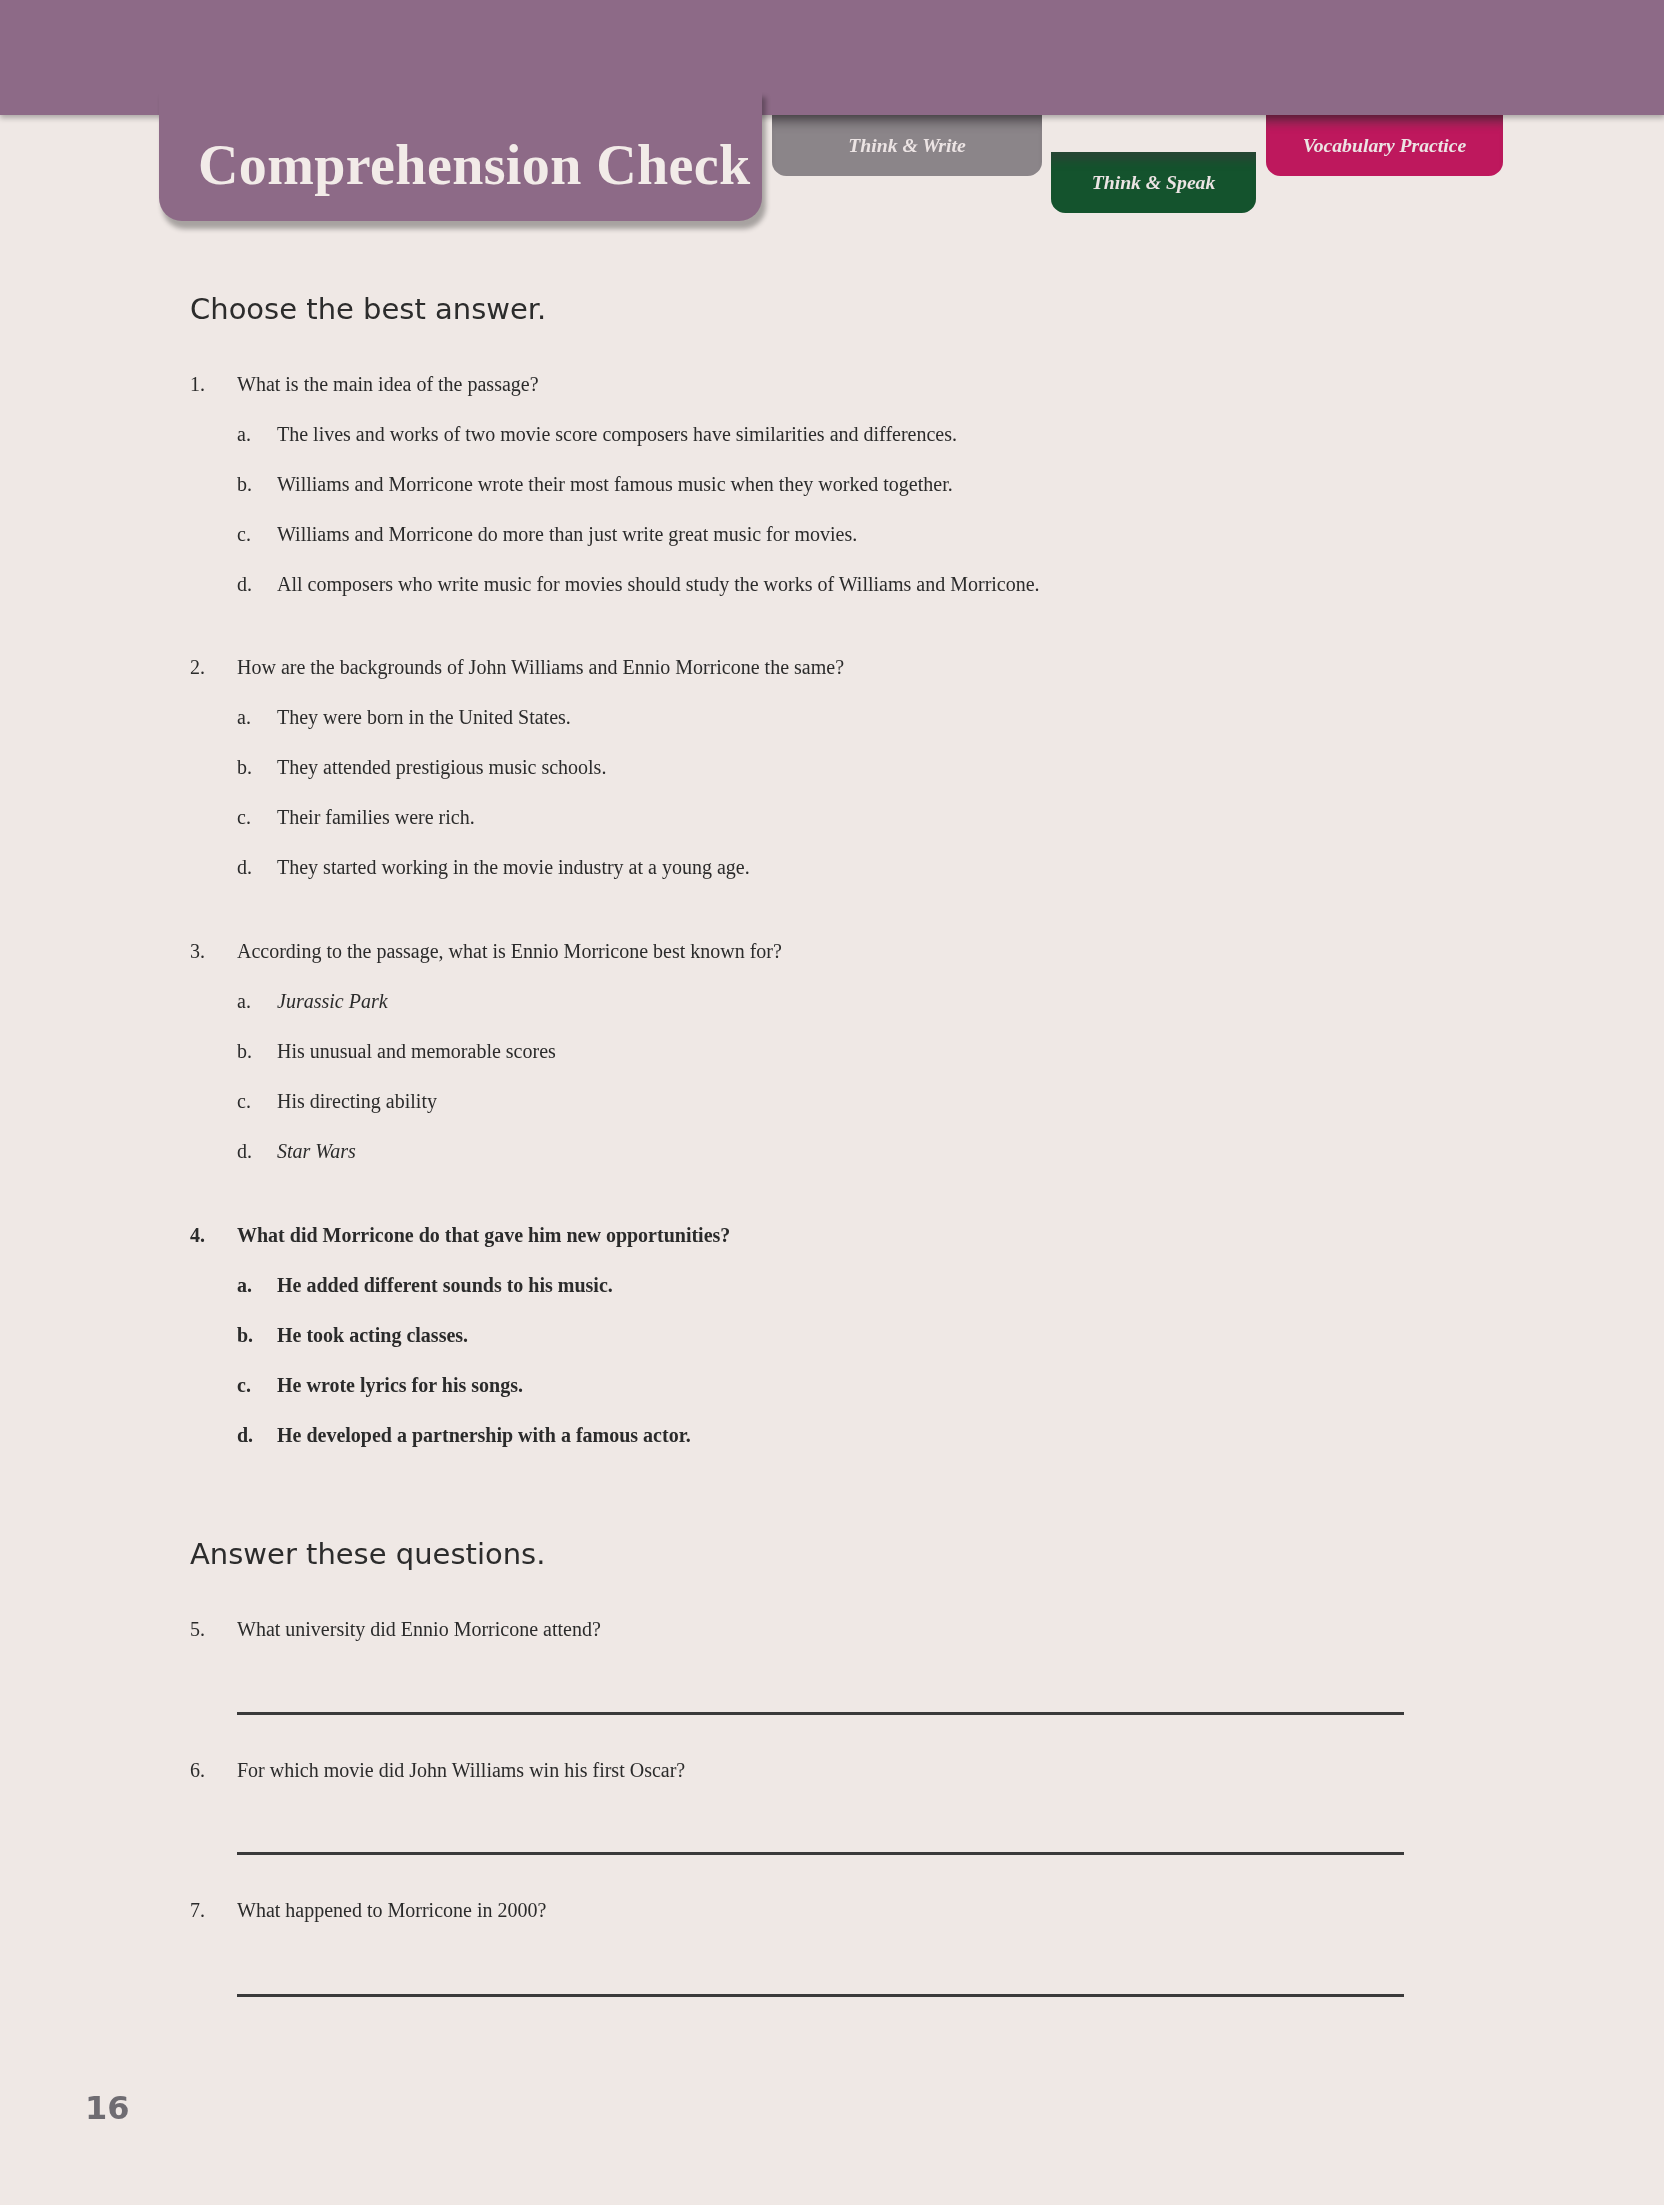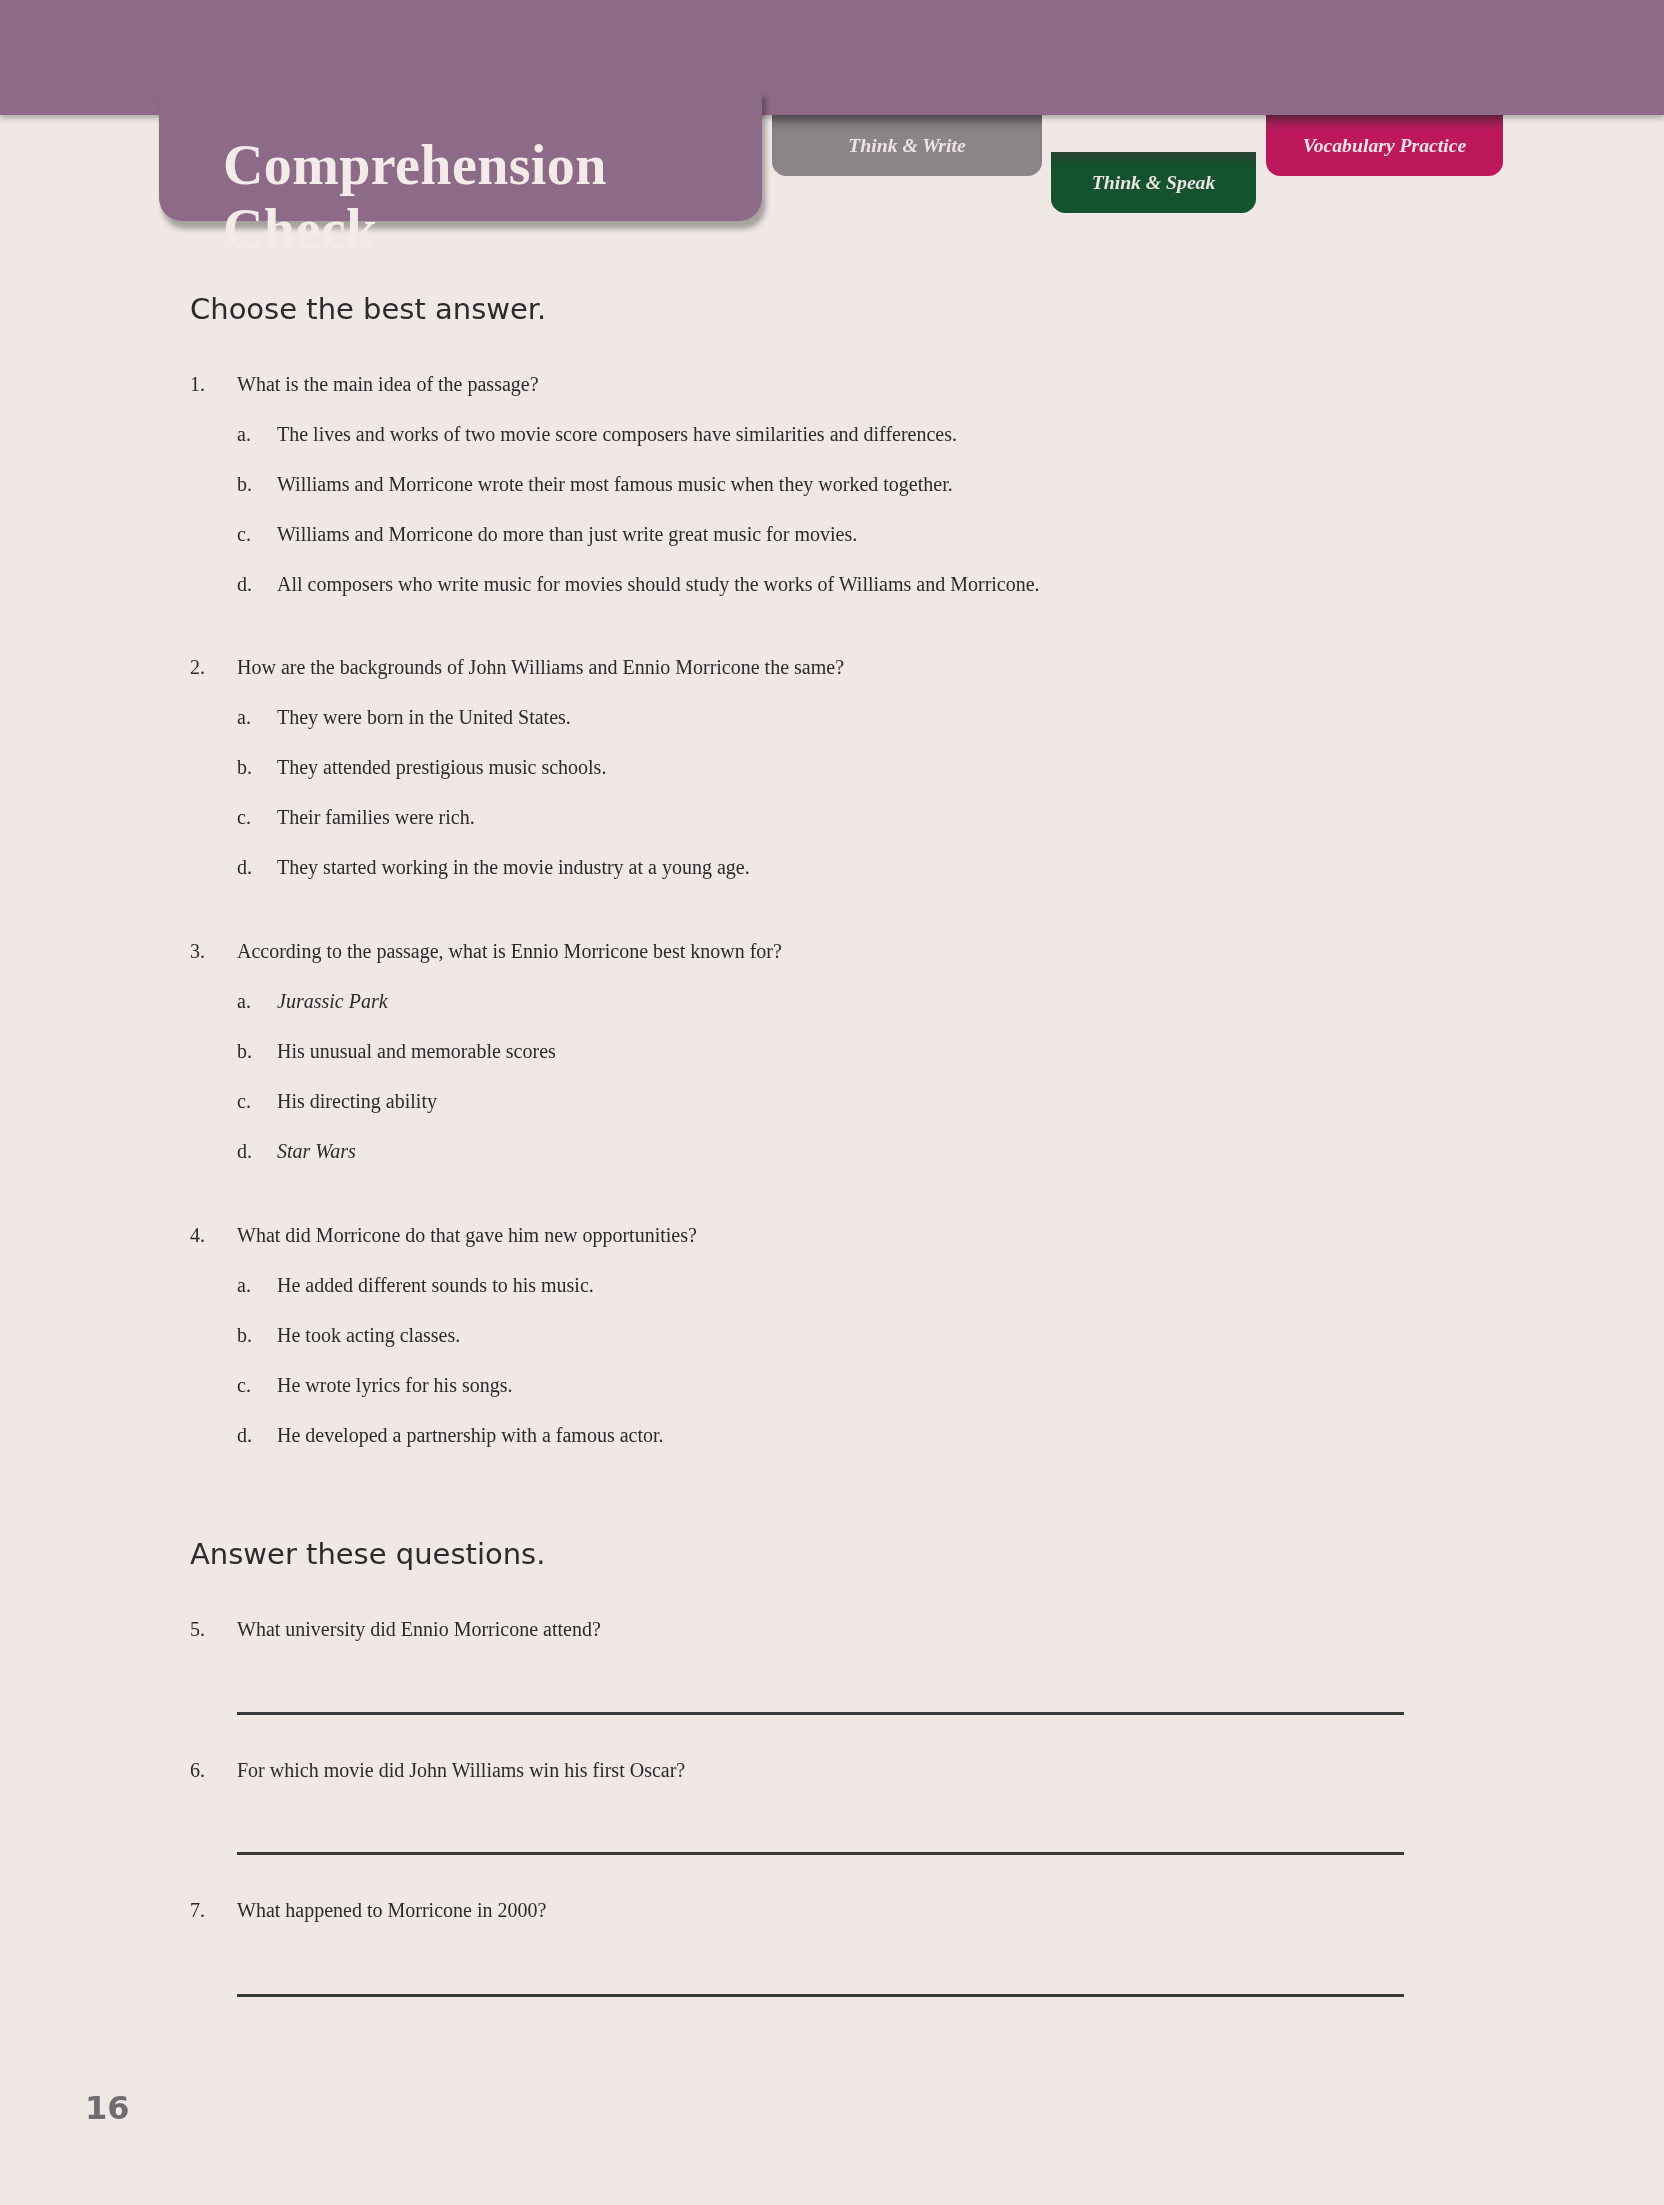--- a/index.html
+++ b/index.html
@@ -16,21 +16,21 @@
     z-index: 2;
   }
   .title-tab {
     position: absolute; left: 159px; top: 90px; width: 603px; height: 131px;
     background: #8d6a87; border-radius: 0 0 23px 23px;
     box-shadow: 3.6px 7.2px 5.4px rgba(0,0,0,0.30);
     z-index: 3;
   }
   .title-tab span {
     position: absolute; left: 39px; top: 43px;
-    font-size: 56px; font-weight: bold; color: #f2ebe8; letter-spacing: 0.4px; margin-left: 25px;
+    font-size: 56px; font-weight: bold; color: #f2ebe8; letter-spacing: 0.4px;
   }
   .nav-tab {
     position: absolute; top: 115px; height: 61px;
     background: #8b8589; border-radius: 0 0 14.3px 14.3px;
     z-index: 1;
     display: flex; align-items: center; justify-content: center;
     font-size: 19.7px; font-weight: bold; color: #ece4e4;
     box-shadow: inset 0 14.3px 9px -5.4px rgba(60,55,60,0.45);
     font-style: italic;
   }
@@ -90,21 +90,21 @@
 </div>
 
 <div class="q" style="top:926px;">
   <div><span class="num">3.</span><span>According to the passage, what is Ennio Morricone best known for?</span></div>
   <div class="opt"><span class="let">a.</span><em>Jurassic Park</em></div>
   <div class="opt"><span class="let">b.</span><span>His unusual and memorable scores</span></div>
   <div class="opt"><span class="let">c.</span><span>His directing ability</span></div>
   <div class="opt"><span class="let">d.</span><em>Star Wars</em></div>
 </div>
 
-<div class="q" style="top:1210px;">
+<div class="q" style="top:1210px;font-weight:bold;">
   <div><span class="num">4.</span><span>What did Morricone do that gave him new opportunities?</span></div>
   <div class="opt"><span class="let">a.</span><span>He added different sounds to his music.</span></div>
   <div class="opt"><span class="let">b.</span><span>He took acting classes.</span></div>
   <div class="opt"><span class="let">c.</span><span>He wrote lyrics for his songs.</span></div>
   <div class="opt"><span class="let">d.</span><span>He developed a partnership with a famous actor.</span></div>
 </div>
 
 <div class="instr" style="top:1537px;">Answer these questions.</div>
 
 <div class="q" style="top:1604px;">

